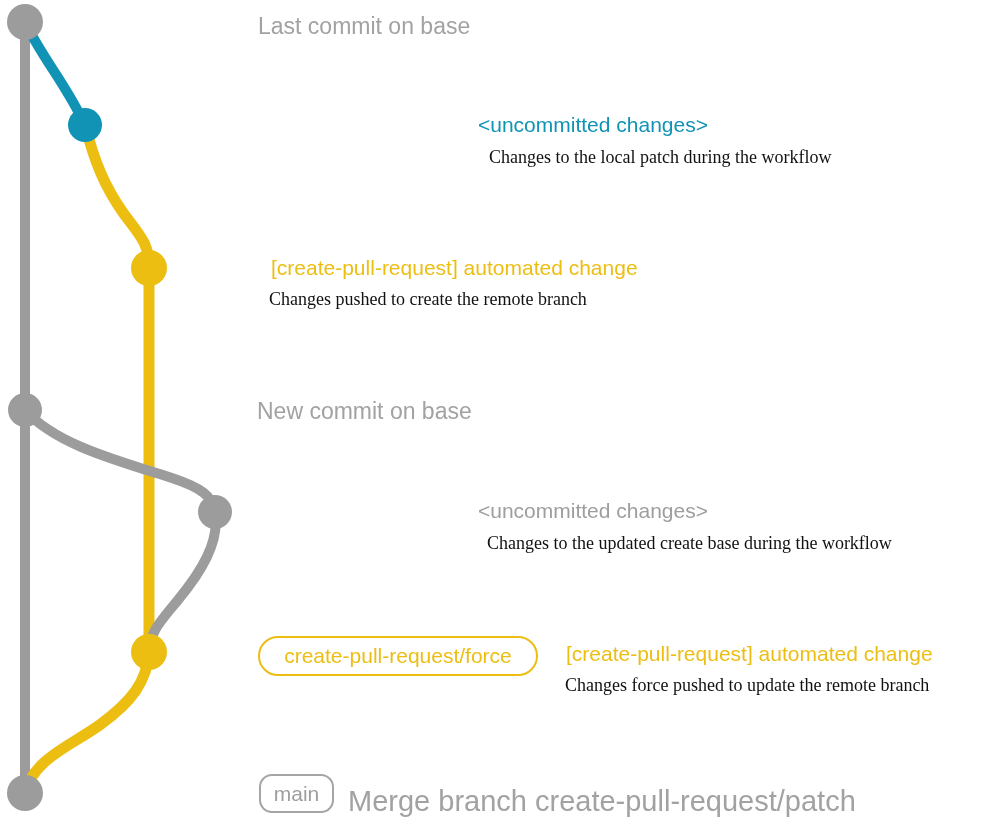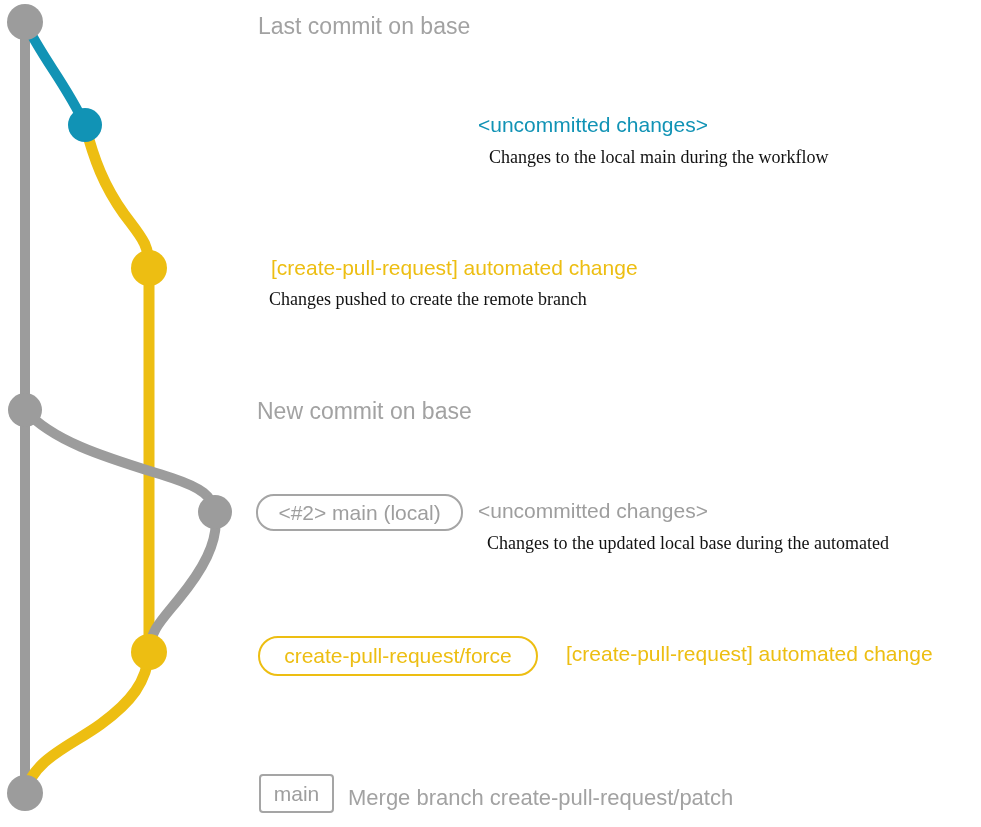--- a/index.html
+++ b/index.html
@@ -29,21 +29,21 @@
   .heading-gray{font-size:23px;color:var(--gray-text);}
   .badge{display:flex;align-items:center;justify-content:center;
     border-radius:18px;font-size:21px;}
   .badge.teal{border:2px solid var(--teal);color:var(--teal);}
   .badge.gray{border:2px solid #a5a5a5;color:#9e9e9e;}
   .badge.yellow{border:2px solid var(--yellow);color:var(--yellow);}
   .tag-teal{font-size:21px;color:var(--teal);}
   .tag-gray{font-size:21px;color:#9e9e9e;}
   .tag-yellow{font-size:21px;color:var(--yellow);margin-left:14px;}
   .serif-note{font-family:"Liberation Serif",serif;font-size:18px;color:var(--black);}
-  .merge-text{font-size:22px;color:var(--gray-text);}
+  .merge-text{font-size:29px;color:var(--gray-text);}
 </style>
 </head>
 <body>
 
 <div class="stage">
 
   <svg class="graph" width="981" height="827" viewBox="0 0 981 827">
 
     <line class="branch gray" x1="25" y1="22" x2="25" y2="793"></line>
 
@@ -61,36 +61,34 @@
     <circle class="dot yellow" cx="149" cy="268" r="18"></circle>
     <circle class="dot gray" cx="25" cy="410" r="17"></circle>
     <circle class="dot gray" cx="215" cy="512" r="17"></circle>
     <circle class="dot yellow" cx="149" cy="652" r="18"></circle>
     <circle class="dot gray" cx="25" cy="793" r="18"></circle>
   </svg>
 
   <div class="abs heading-gray" style="left:258px;top:13px;">Last commit on base</div>
 
   <div class="abs tag-teal" style="left:478px;top:113px;">&lt;uncommitted changes&gt;</div>
-  <div class="abs serif-note" style="left:489px;top:147px;">Changes to the local main during the workflow</div>
+  <div class="abs serif-note" style="left:489px;top:147px;">Changes to the local patch during the workflow</div>
 
   <div class="abs tag-yellow" style="left:257px;top:256px;">[create-pull-request] automated change</div>
   <div class="abs serif-note" style="left:269px;top:289px;">Changes pushed to create the remote branch</div>
 
   <div class="abs heading-gray" style="left:257px;top:398px;">New commit on base</div>
 
-  <div class="abs badge gray" style="left:256px;top:494px;width:207px;height:37px;">
-    <span>&lt;#2&gt; main (local)</span>
-  </div>
   <div class="abs tag-gray" style="left:478px;top:499px;">&lt;uncommitted changes&gt;</div>
-  <div class="abs serif-note" style="left:487px;top:533px;">Changes to the updated local base during the automated</div>
+  <div class="abs serif-note" style="left:487px;top:533px;">Changes to the updated create base during the workflow</div>
 
   <div class="abs badge yellow" style="left:258px;top:636px;width:280px;height:40px;border-radius:20px;">
     <span>create-pull-request/force</span>
   </div>
   <div class="abs tag-yellow" style="left:552px;top:642px;">[create-pull-request] automated change</div>
+  <div class="abs serif-note" style="left:565px;top:675px;">Changes force pushed to update the remote branch</div>
 
-  <div class="abs badge gray" style="left:259px;top:774px;width:75px;height:39px;border-radius:4px;">
+  <div class="abs badge gray" style="left:259px;top:774px;width:75px;height:39px;border-radius:13px;">
     <span>main</span>
   </div>
   <div class="abs merge-text" style="left:348px;top:785px;">Merge branch create-pull-request/patch</div>
 
 </div>
 
 </body></html>

